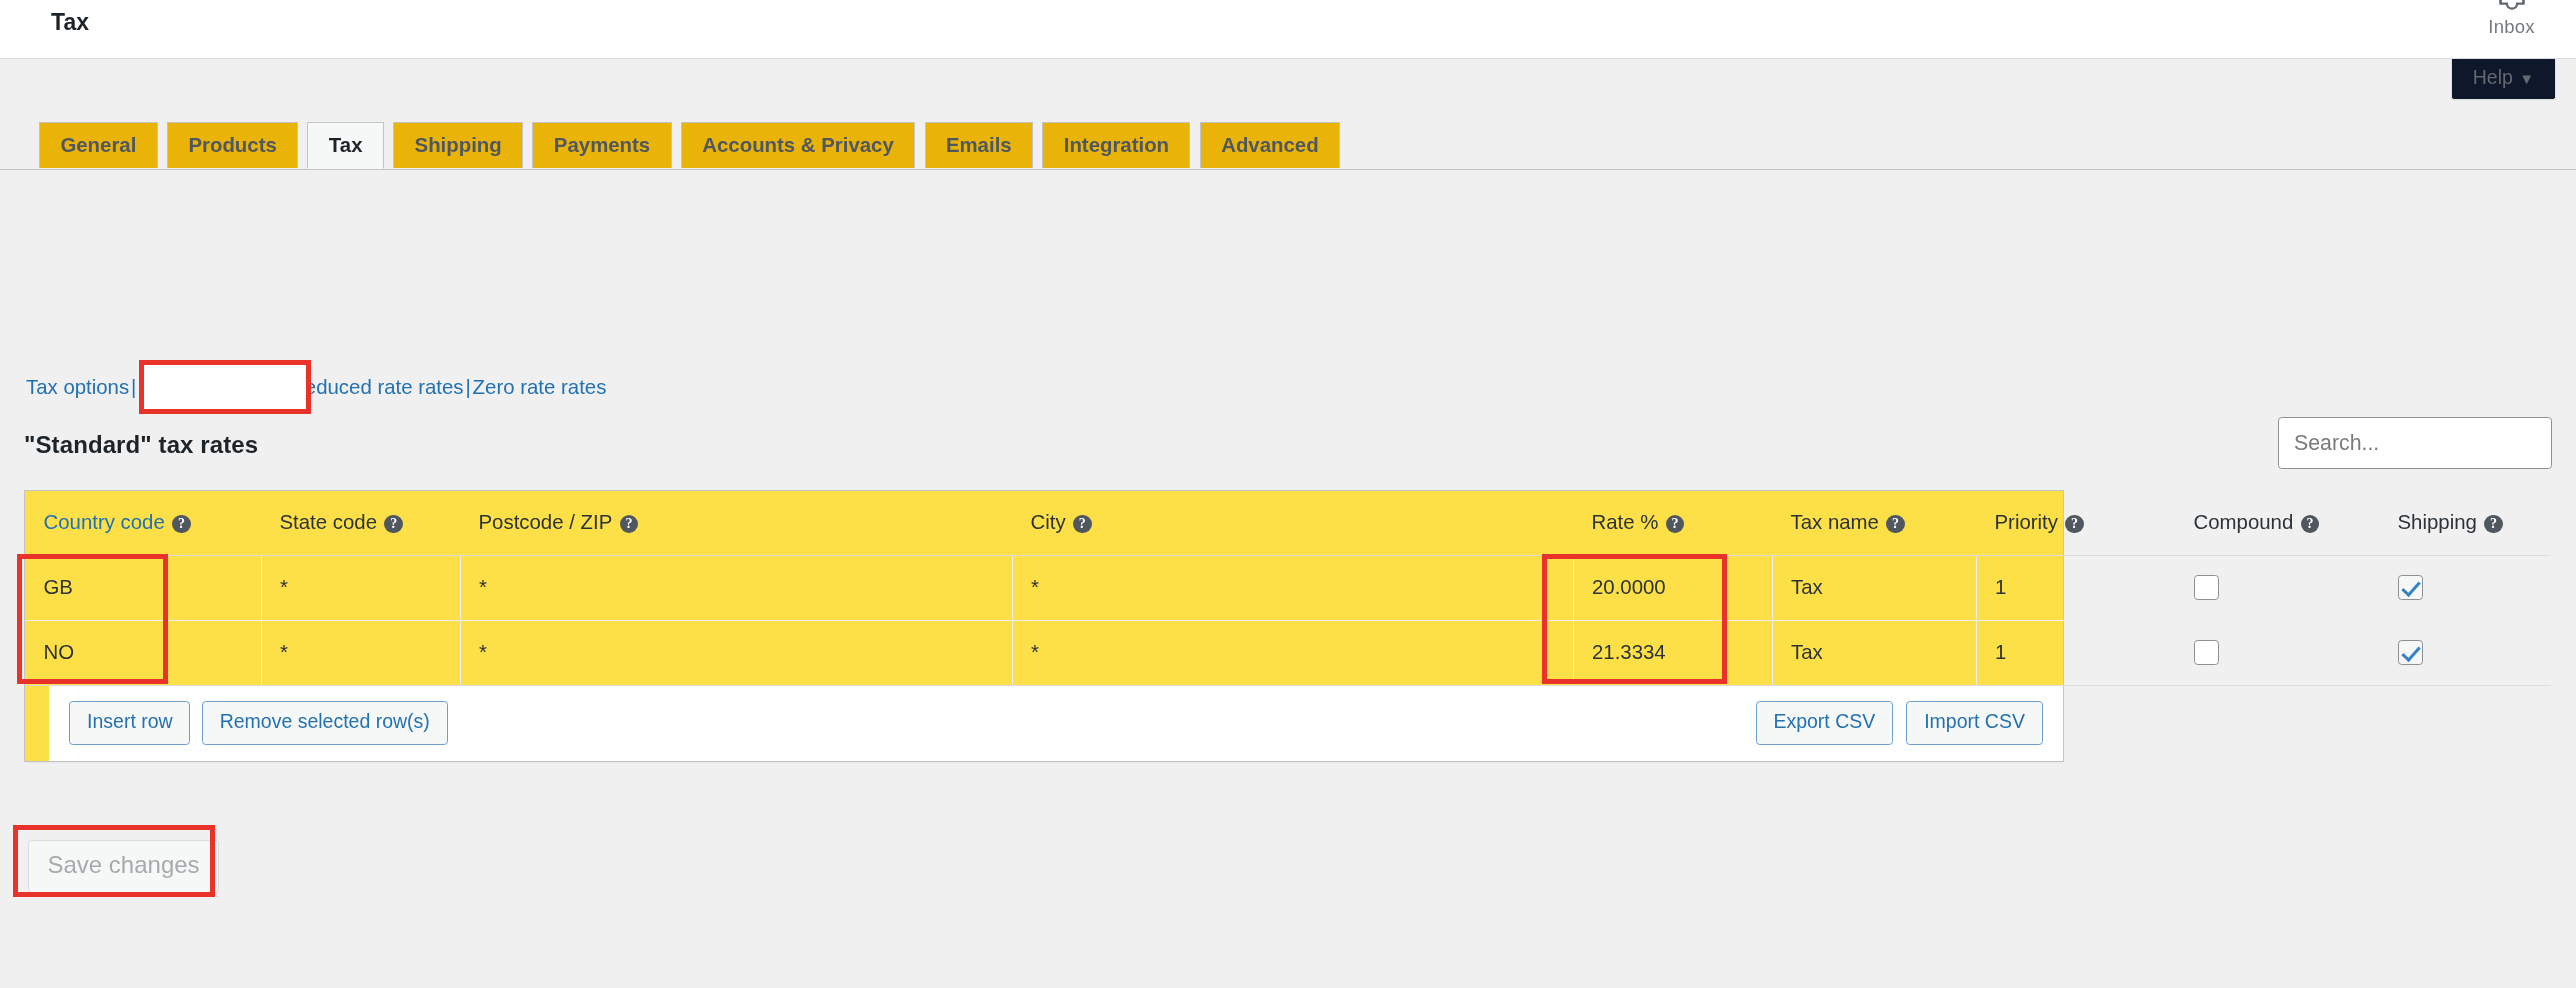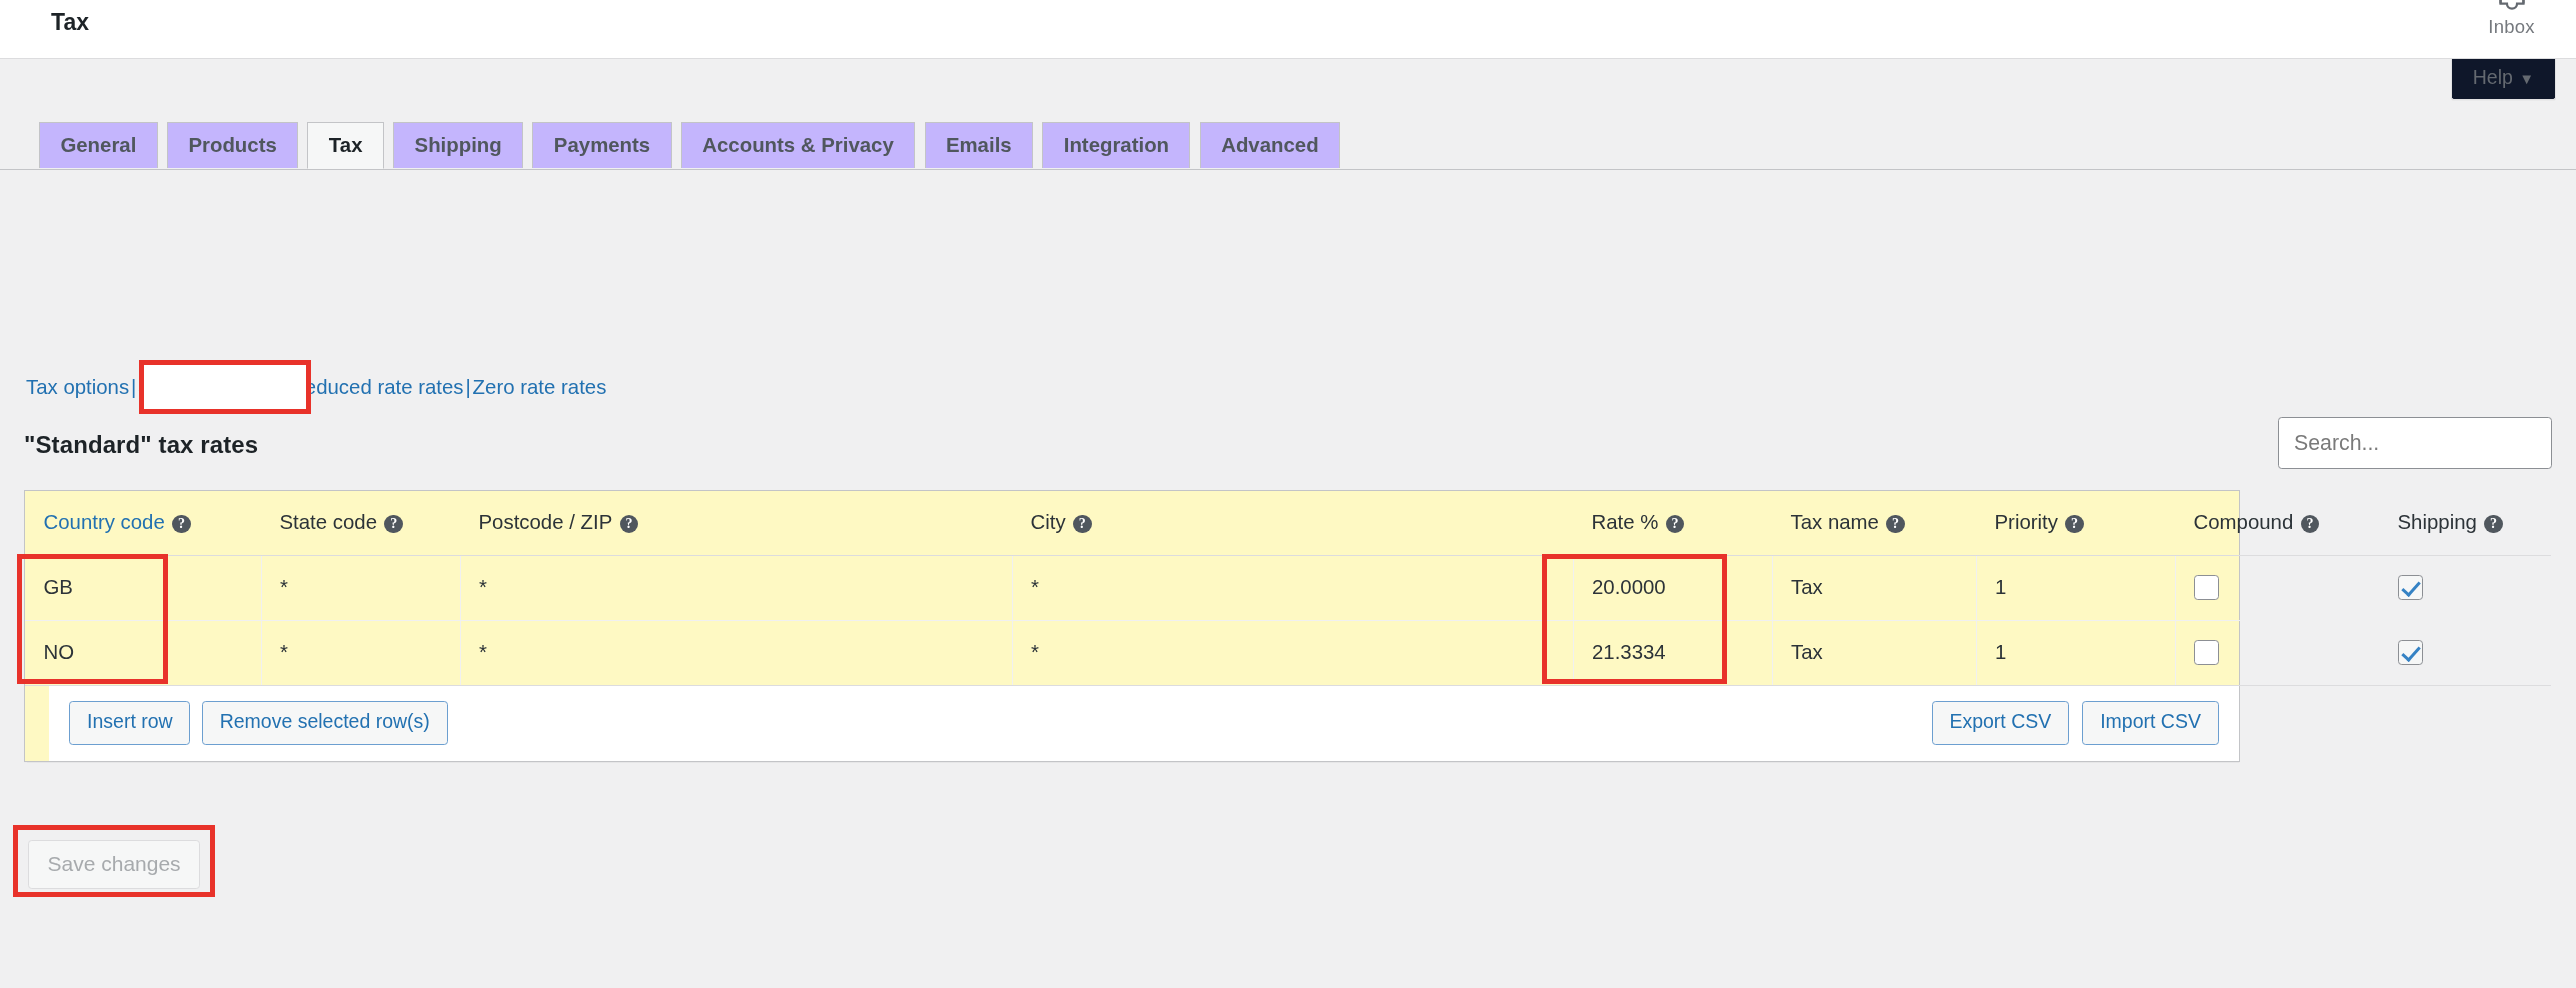--- a/index.html
+++ b/index.html
@@ -82,21 +82,21 @@
     width: 2576px;
     height: 48px;
     border-bottom: 0.9px solid #c3c4c7;
     box-sizing: border-box;
   }
   .tab {
     position: relative;
     float: left;
     margin-left: 9.3px;
     padding: 10.2px 20.4px 11px 20.4px;
-    background: #c4b5fd;
+    background: #eab308;
     border: 0.9px solid #c3c4c7;
     border-bottom: none;
     font-size: 20.4px;
     line-height: 1.18;
     color: #50575e;
     font-weight: bold;
     box-sizing: border-box;
     top: 0;
   }
   .tab:first-child { margin-left: 39px; }
@@ -176,22 +176,22 @@
     font-family: "Liberation Sans", sans-serif;
     box-shadow: 0 0 0 transparent;
   }
   .search-input::placeholder { color: #7a7a7a; opacity: 1; }
 
   
   .rates-panel {
     position: absolute;
     left: 24px;
     top: 490px;
-    width: 2216px;
-    background: #fef9c3;
+    width: 2040px;
+    background: #fde047;
     border: 0.9px solid #c3c4c7;
     box-sizing: border-box;
     box-shadow: 0 0.9px 0.9px rgba(0,0,0,.04);
   }
   table.rates {
     width: 100%;
     border-collapse: collapse;
     table-layout: fixed;
     font-size: 20.4px;
     color: #2c3338;
@@ -281,21 +281,21 @@
 
   
   .save-btn {
     position: absolute;
     left: 28px;
     top: 840px;
     background: #f6f7f7;
     border: 0.9px solid #dcdcde;
     border-radius: 3.7px;
     color: #a7aaad;
-    font-size: 21px;
+    font-size: 24px;
     padding: 10.2px 18.5px 12px 18.5px;
     font-family: "Liberation Sans", sans-serif;
     line-height: 1.2;
   }
 </style>
 </head>
 <body>
 
 <div class="topbar">
   <div class="page-title">Tax</div>

